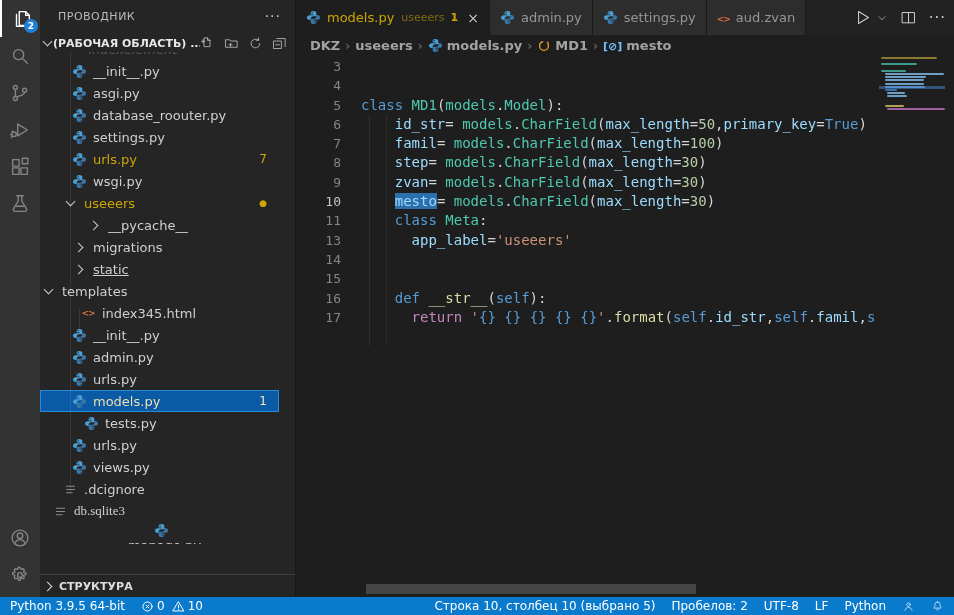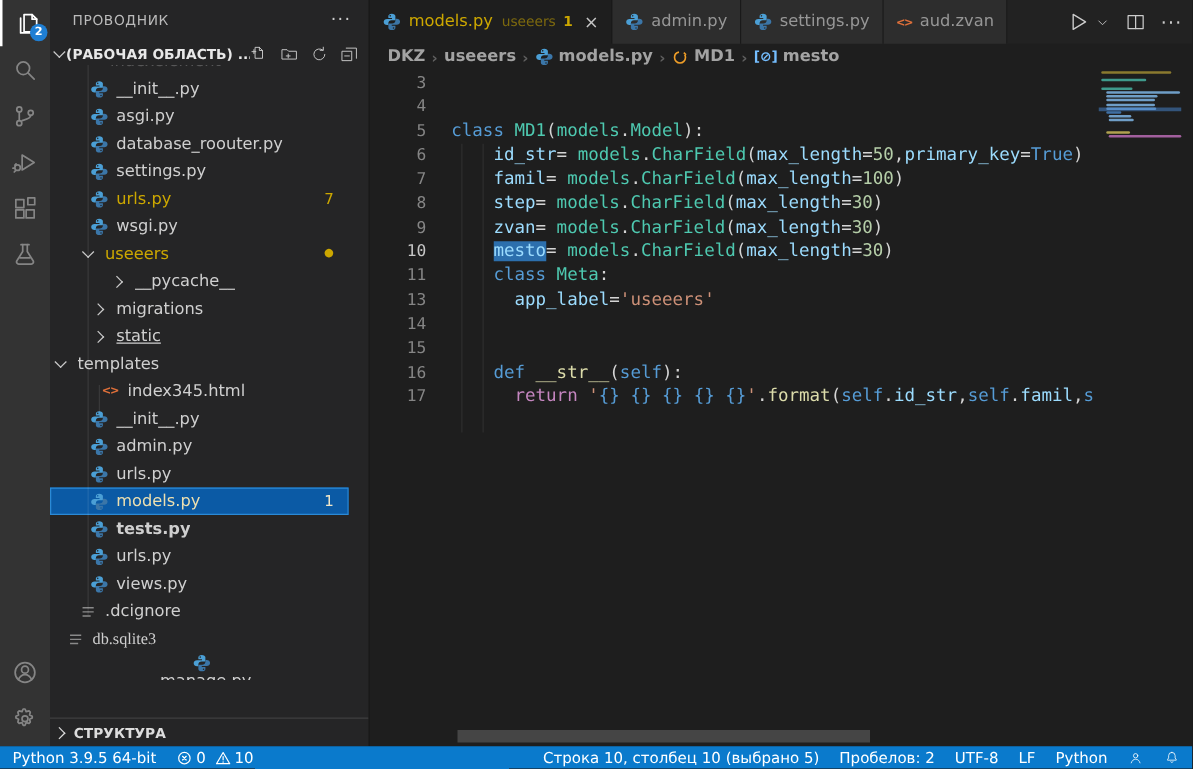--- a/index.html
+++ b/index.html
@@ -365,21 +365,21 @@
         <div class="row selected" style="padding-left: 31px;">
           <span class="slot">
             <svg width="15" height="15" viewBox="0 0 16 16">
               <path fill="#4b9fd5" d="M7.9 1C6.1 1 5 1.8 5 3v1.7h3.1v.8H3.9C2.3 5.5 1 6.5 1 8.1s1.3 2.6 2.9 2.6H5V9.2c0-1.5 1.2-2.6 2.7-2.6H11V3c0-1.2-1.3-2-3.1-2zM6.6 2.2a.66.66 0 1 1 0 1.32.66.66 0 0 1 0-1.32z"></path>
               <path fill="#3b76a8" d="M8.1 15c1.8 0 2.9-.8 2.9-2v-1.7H7.9v-.8h4.2c1.6 0 2.9-1 2.9-2.6S13.7 5.3 12.1 5.3H11v1.5c0 1.5-1.2 2.6-2.7 2.6H5V13c0 1.2 1.3 2 3.1 2zm1.3-1.2a.66.66 0 1 1 0-1.32.66.66 0 0 1 0 1.32z"></path>
             </svg>
           </span>
           <span class="name">models.py</span>
           <span class="decor">1</span>
         </div>
-        <div class="row" style="padding-left: 31px; font-weight: bold;">
+        <div class="row" style="padding-left: 43px;">
           <span class="slot">
             <svg width="15" height="15" viewBox="0 0 16 16">
               <path fill="#4b9fd5" d="M7.9 1C6.1 1 5 1.8 5 3v1.7h3.1v.8H3.9C2.3 5.5 1 6.5 1 8.1s1.3 2.6 2.9 2.6H5V9.2c0-1.5 1.2-2.6 2.7-2.6H11V3c0-1.2-1.3-2-3.1-2zM6.6 2.2a.66.66 0 1 1 0 1.32.66.66 0 0 1 0-1.32z"></path>
               <path fill="#3b76a8" d="M8.1 15c1.8 0 2.9-.8 2.9-2v-1.7H7.9v-.8h4.2c1.6 0 2.9-1 2.9-2.6S13.7 5.3 12.1 5.3H11v1.5c0 1.5-1.2 2.6-2.7 2.6H5V13c0 1.2 1.3 2 3.1 2zm1.3-1.2a.66.66 0 1 1 0-1.32.66.66 0 0 1 0 1.32z"></path>
             </svg>
           </span>
           <span class="name">tests.py</span>
         </div>
         <div class="row" style="padding-left: 31px;">
           <span class="slot">

